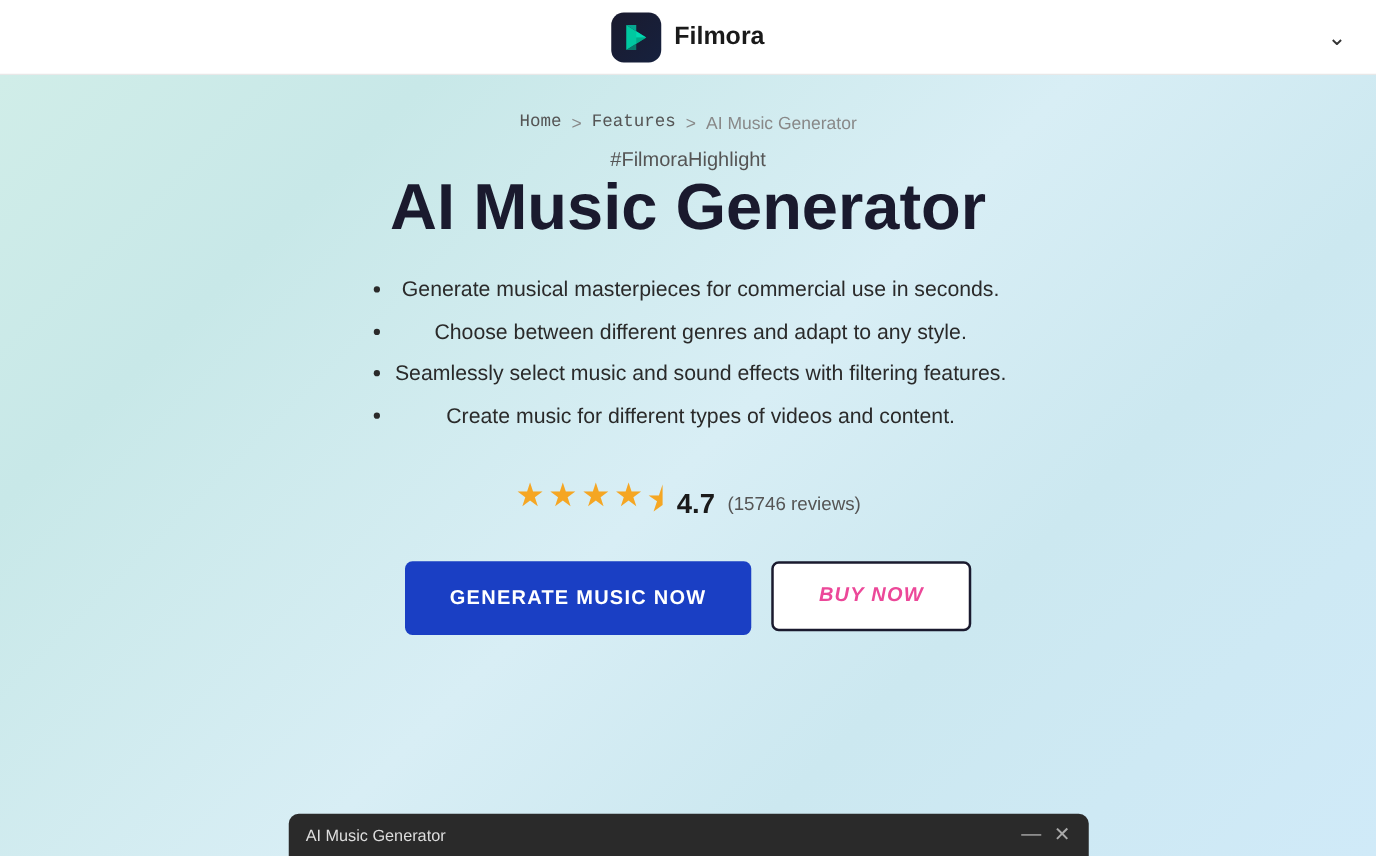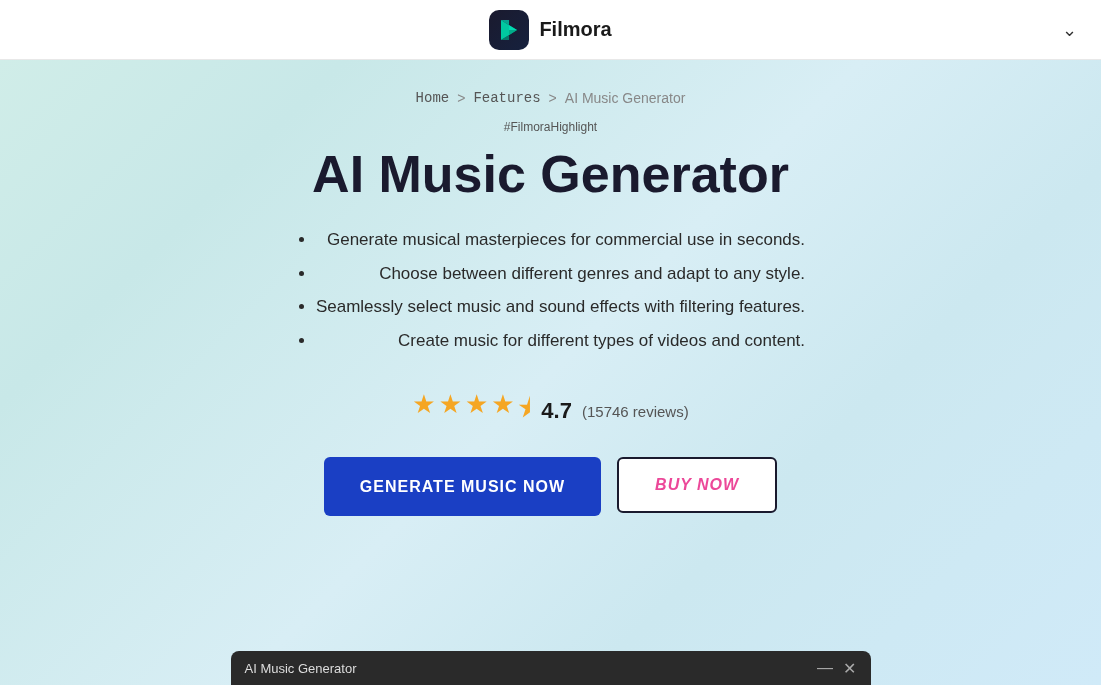--- a/index.html
+++ b/index.html
@@ -99,41 +99,40 @@
     .breadcrumb-separator {
       color: #888;
     }
 
     .breadcrumb-current {
       color: #888;
     }
 
     
     .hashtag {
-      font-size: 12px;
+      font-size: 16px;
       color: #555;
-      margin-bottom: 12px;
     }
 
     
     .page-title {
       font-size: 52px;
       font-weight: 800;
       color: #1a1a2e;
       margin-bottom: 24px;
       text-align: center;
       line-height: 1.1;
     }
 
     
     .feature-list {
       list-style: disc;
       padding-left: 20px;
       margin-bottom: 28px;
-      text-align: right;
+      text-align: center;
     }
 
     .feature-list li {
       font-size: 17px;
       color: #2a2a2a;
       margin-bottom: 8px;
       line-height: 1.5;
     }
 
     

